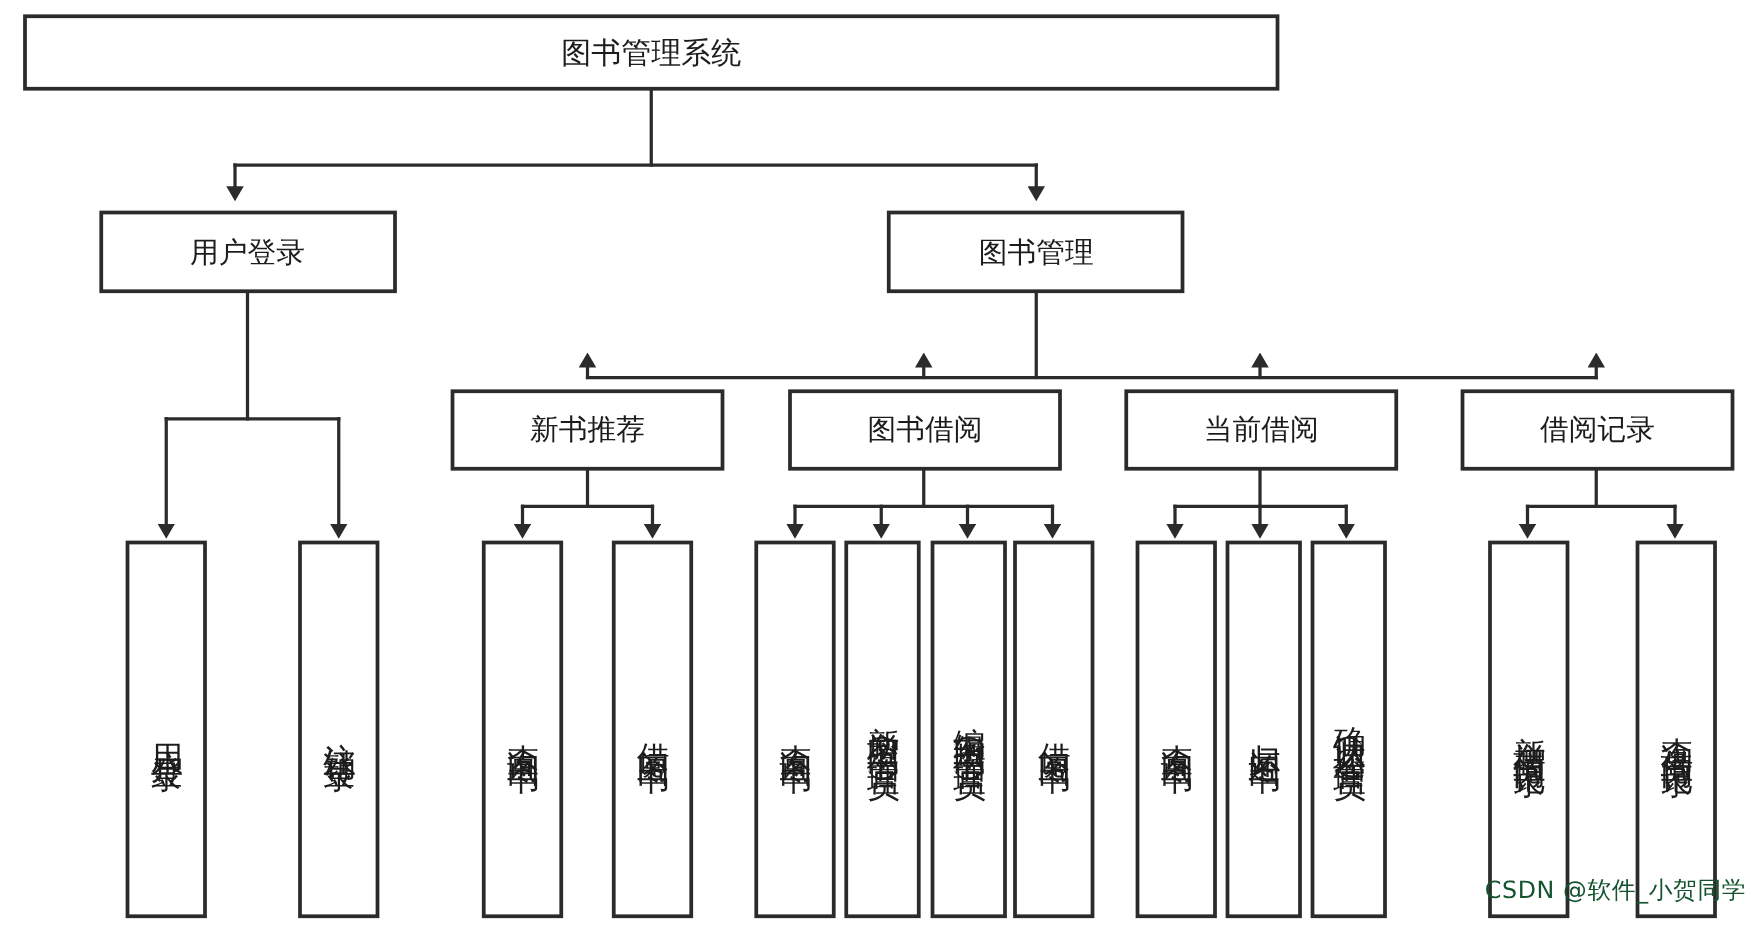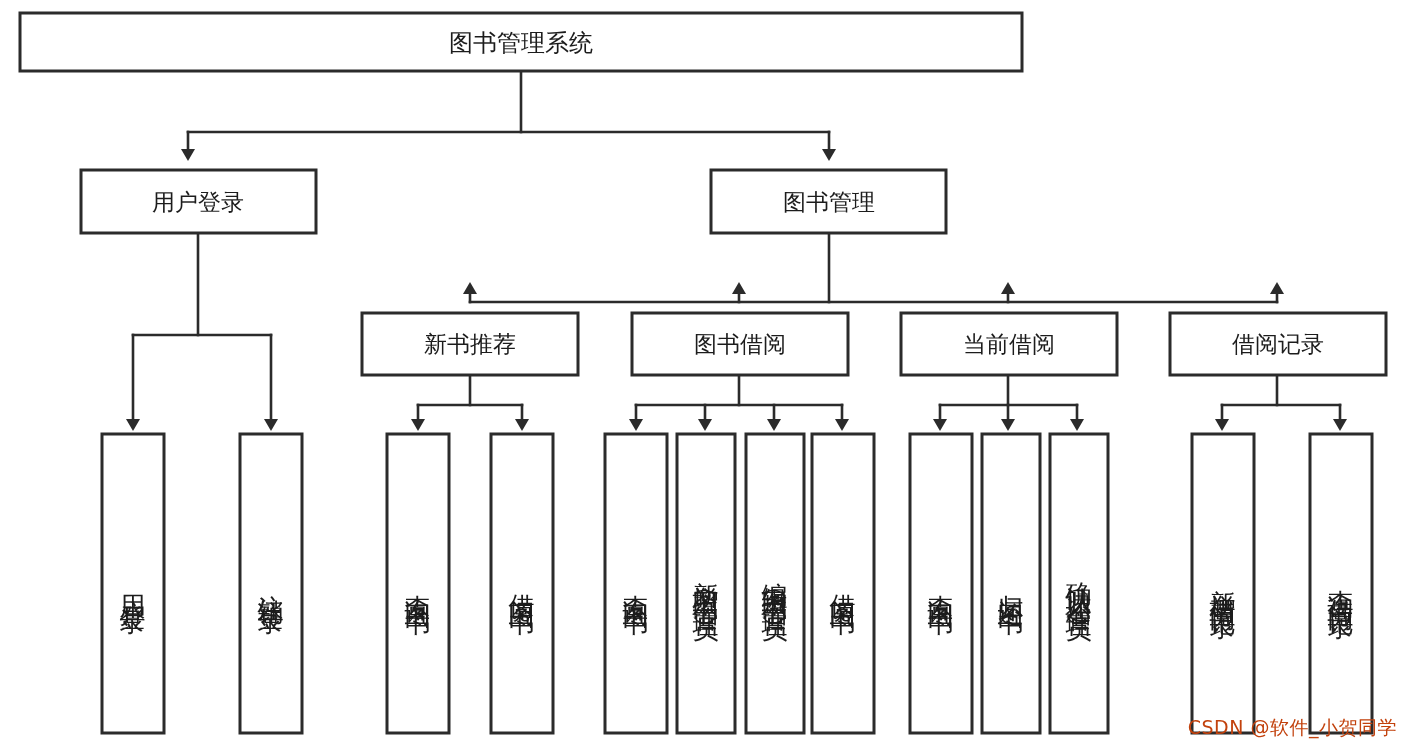--- a/index.html
+++ b/index.html
@@ -71,24 +71,24 @@
     font-family: "DejaVu Sans", "Liberation Sans", sans-serif;
     font-size: 26px;
     line-height: 1;
     letter-spacing: 5px;
     color: #1c1c1c;
     white-space: nowrap;
   }
   .watermark {
     position: absolute;
     right: 8px;
-    bottom: 6px;
+    bottom: 22px;
     font-family: "DejaVu Sans", "Liberation Sans", sans-serif;
     font-size: 19px;
-    color: #c2410c;
+    color: #14532d;
     letter-spacing: 0.5px;
     white-space: nowrap;
   }
 </style>
 </head>
 <body>
 
 <div id="canvas">
 
   <svg class="diagram" viewBox="0 0 1405 747" xmlns="http://www.w3.org/2000/svg">

